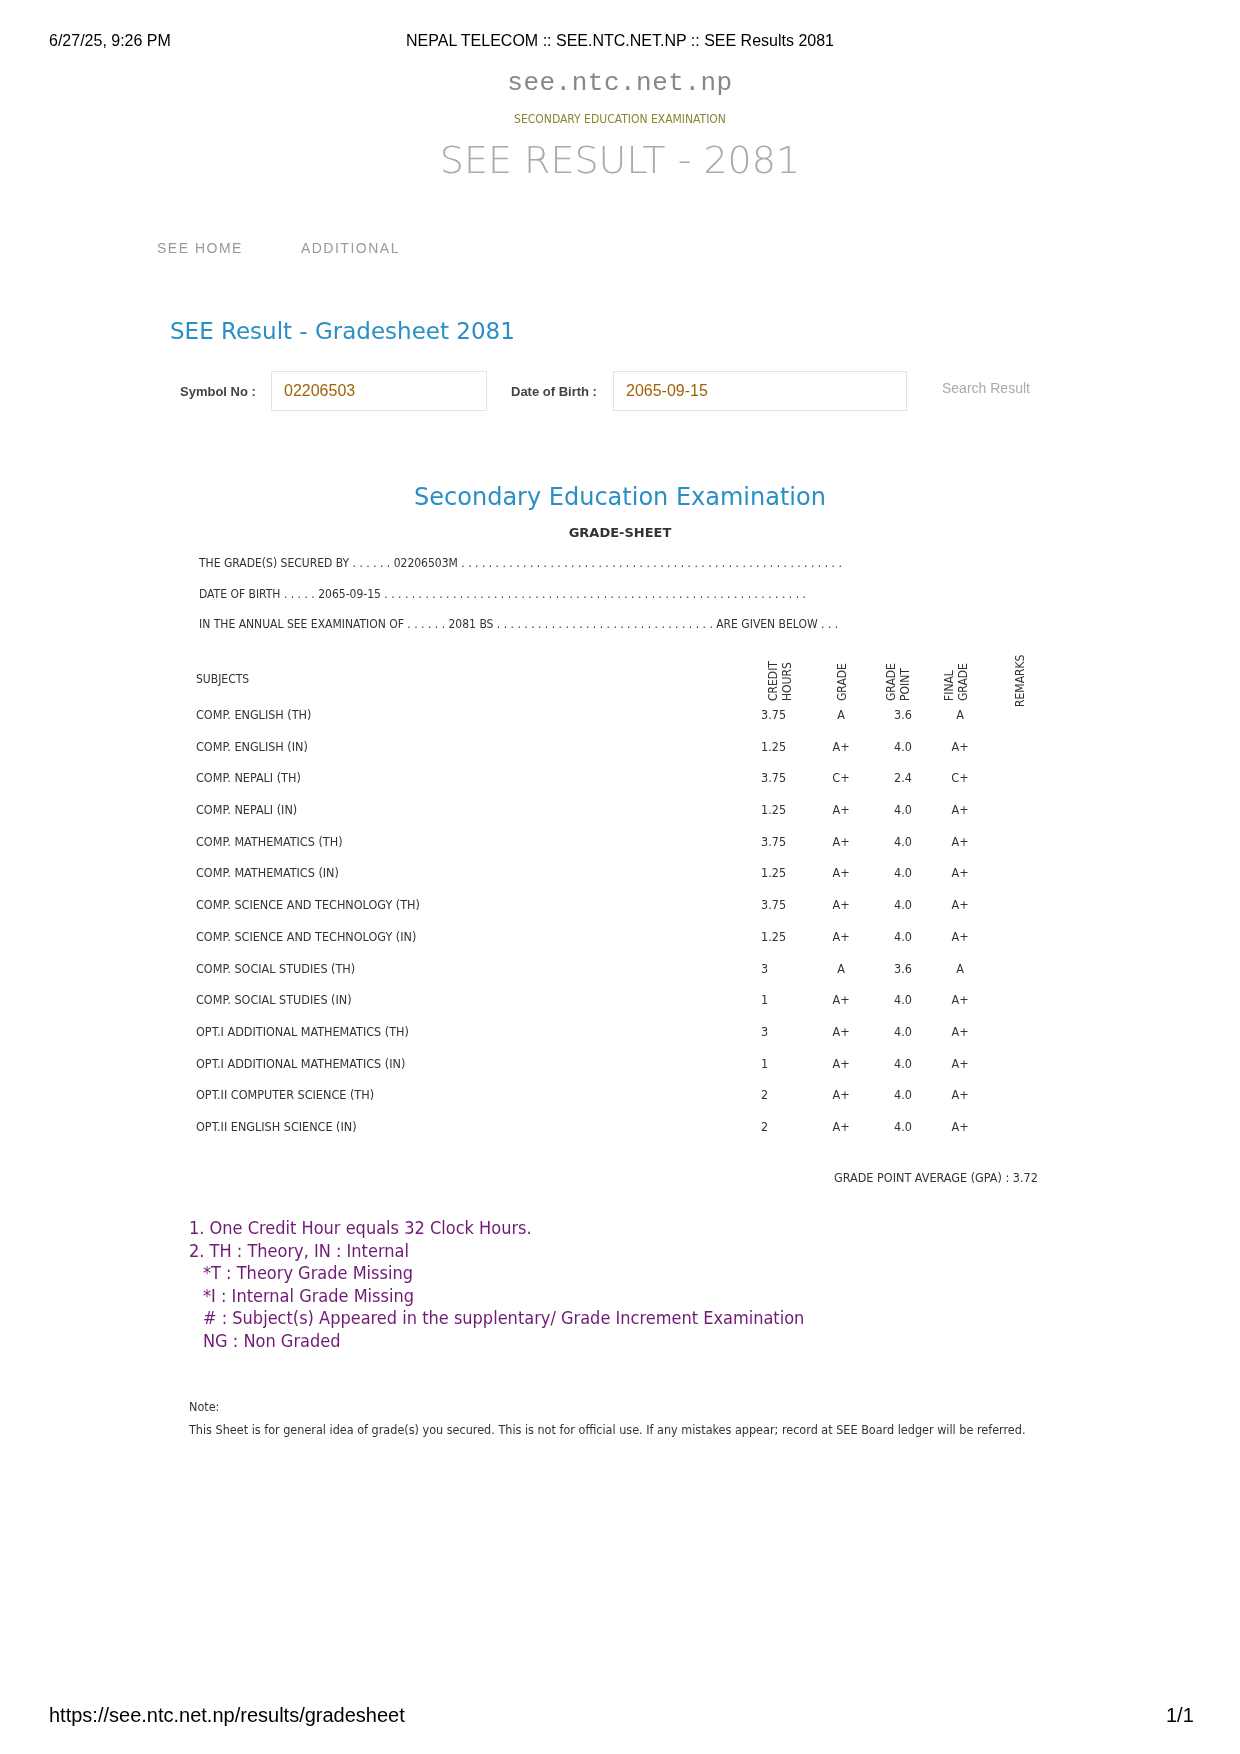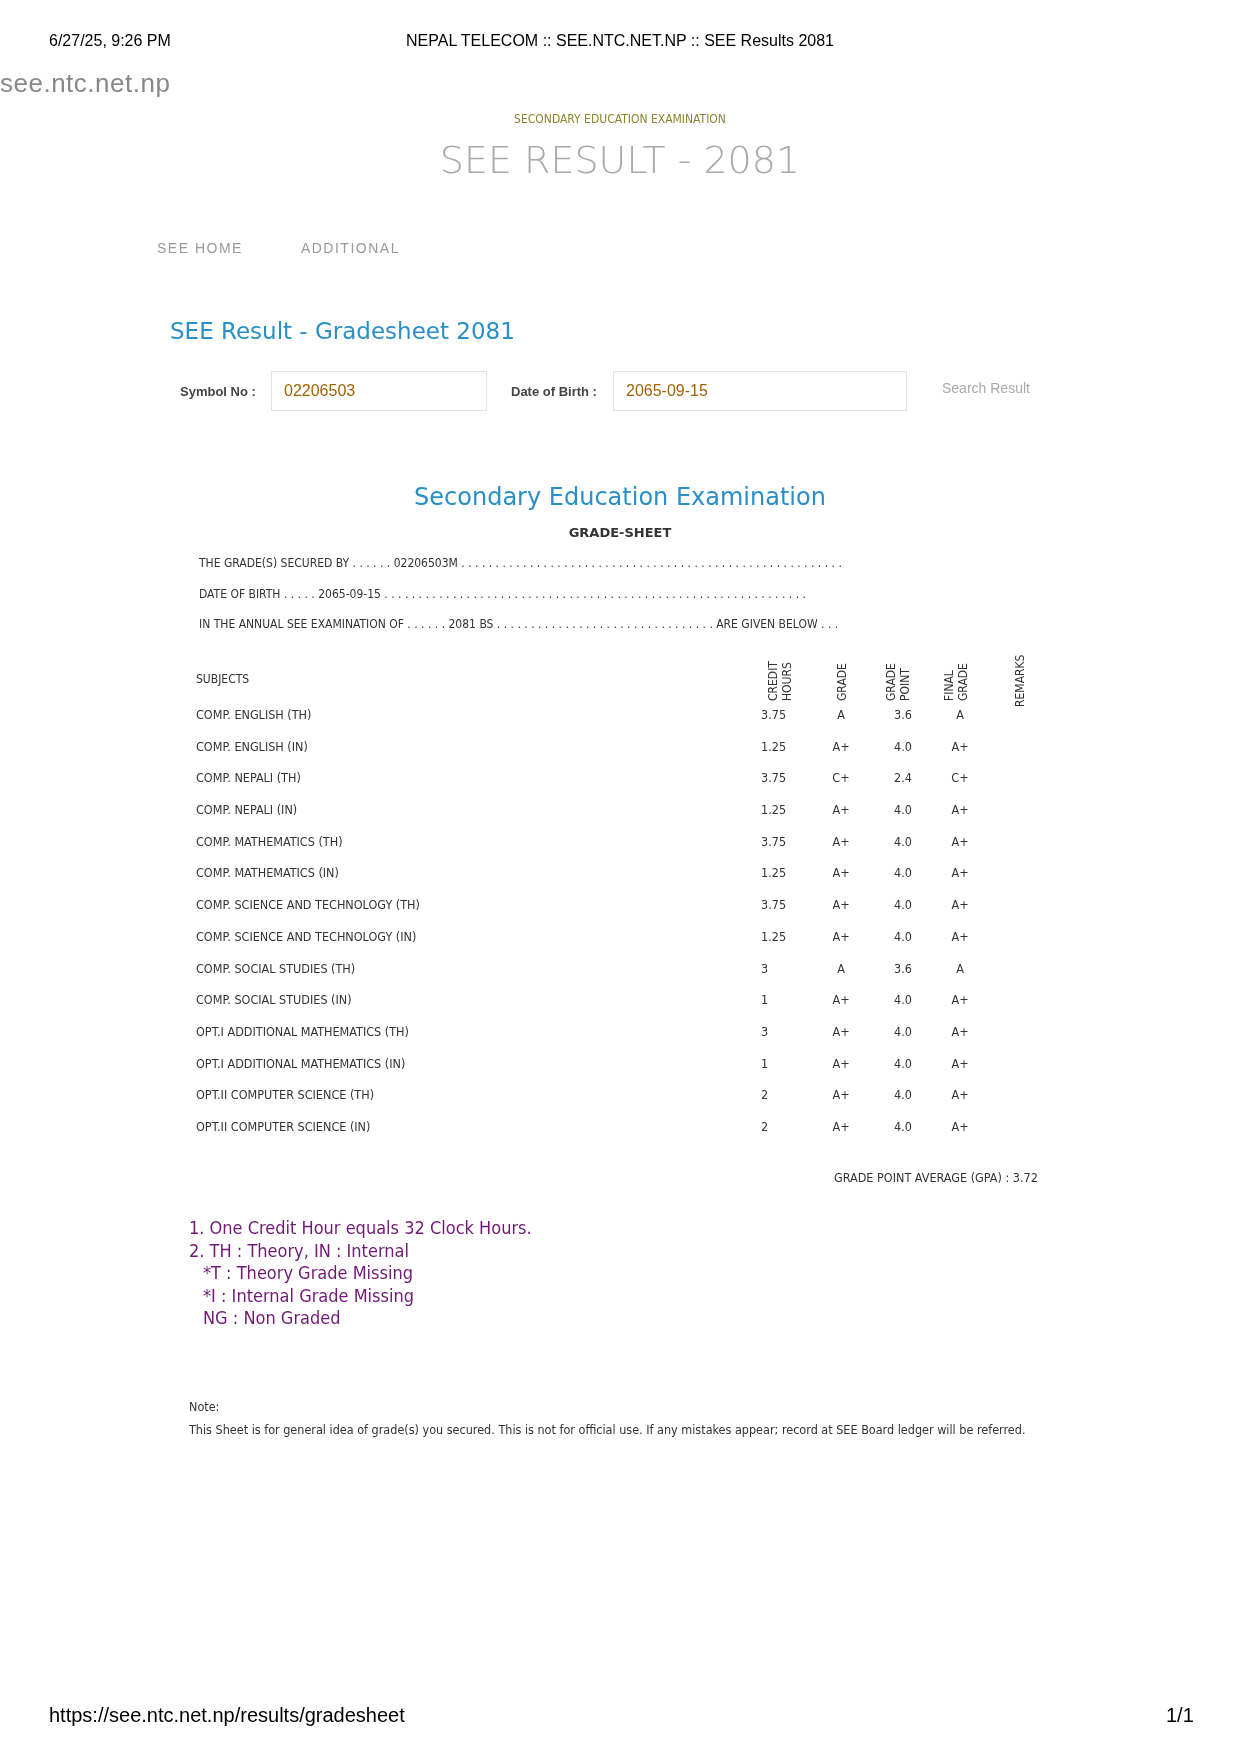--- a/index.html
+++ b/index.html
@@ -1,22 +1,22 @@
 <!DOCTYPE html>
 <html><head>
 <meta charset="utf-8">
 <style>
   html, body { margin: 0; padding: 0; background: #ffffff; }
   body { width: 1240px; height: 1754px; position: relative; overflow: hidden;
          font-family: "DejaVu Sans", sans-serif; color: #333; }
   .abs { position: absolute; }
   .print-hdr { font-family: "Liberation Sans", sans-serif; font-size: 16px; color: #000; top: 32px; }
   .print-ftr { font-family: "Liberation Sans", sans-serif; font-size: 20px; color: #000; top: 1704px; }
-  .site-name { top: 68px; left: 0; width: 1240px; text-align: left;
-               font-family: Liberation Sans, sans-serif; font-size: 26px; color: #888; letter-spacing: 0.5px; }
+  .site-name { top: 68px; left: 0; width: 1240px; text-align: center;
+               font-family: Liberation Mono, monospace; font-size: 26px; color: #888; letter-spacing: 0.5px; }
   .site-sub { top: 112px; left: 0; width: 1240px; text-align: center;
               font-family: "DejaVu Sans Condensed", "DejaVu Sans", sans-serif; font-size: 12px; color: #8a8430; }
   .site-title { top: 138px; left: 0; width: 1240px; text-align: center;
                 font-family: "DejaVu Sans", sans-serif; font-size: 38px; color: #aaa; font-weight: 300; }
   .nav { top: 240px; left: 157px; display: flex; gap: 58px; }
   .nav a { font-family: "Liberation Sans", sans-serif; font-size: 14px; color: #999; letter-spacing: 1.5px;
            text-decoration: none; }
   .page-heading { top: 318px; left: 170px; font-size: 23px; color: #2a8fc7; }
   .form-row { top: 371px; left: 180px; width: 900px; height: 42px; }
   .lbl { font-family: "Liberation Sans", sans-serif; font-weight: bold; font-size: 13px; color: #444; position: absolute; top: 13px; }
@@ -174,35 +174,36 @@
       <span class="c-fg">A+</span>
     </div>
     <div class="row">
       <span class="c-sub">OPT.II COMPUTER SCIENCE (TH)</span>
       <span class="c-ch">2</span>
       <span class="c-gr">A+</span>
       <span class="c-gp">4.0</span>
       <span class="c-fg">A+</span>
     </div>
     <div class="row">
-      <span class="c-sub">OPT.II COMPUTER SCIENCE (IN)</span>
+      <span class="c-sub">OPT.II ENGLISH SCIENCE (IN)</span>
       <span class="c-ch">2</span>
       <span class="c-gr">A+</span>
       <span class="c-gp">4.0</span>
       <span class="c-fg">A+</span>
     </div>
   </div>
 
 <div class="abs gpa">GRADE POINT AVERAGE (GPA) : 3.72</div>
 
 <div class="abs legend" id="legend">
     <div>1. One Credit Hour equals 32 Clock Hours.</div>
     <div>2. TH : Theory, IN : Internal</div>
     <div class="indent">*T : Theory Grade Missing</div>
     <div class="indent">*I : Internal Grade Missing</div>
+    <div class="indent"># : Subject(s) Appeared in the supplentary/ Grade Increment Examination</div>
     <div class="indent">NG : Non Graded</div>
   </div>
 
 <div class="abs note">
   <div>Note:</div>
   <div>This Sheet is for general idea of grade(s) you secured. This is not for official use. If any mistakes appear; record at SEE Board ledger will be referred.</div>
 </div>
 
 <div class="abs print-ftr" style="left:49px;">https://see.ntc.net.np/results/gradesheet</div>
 <div class="abs print-ftr" style="left:1166px;">1/1</div>

